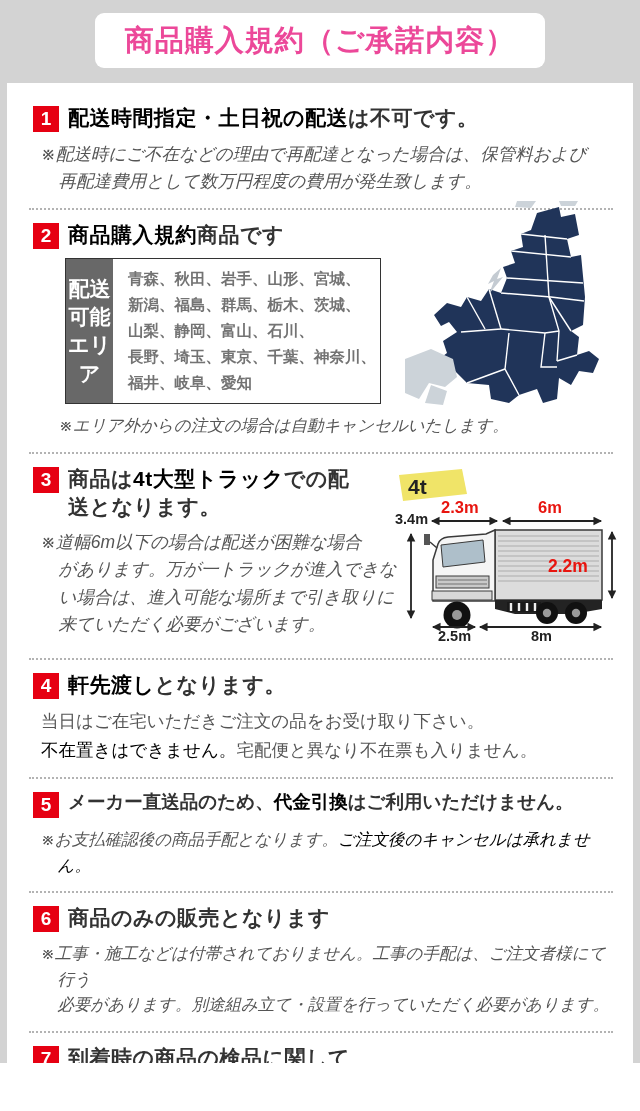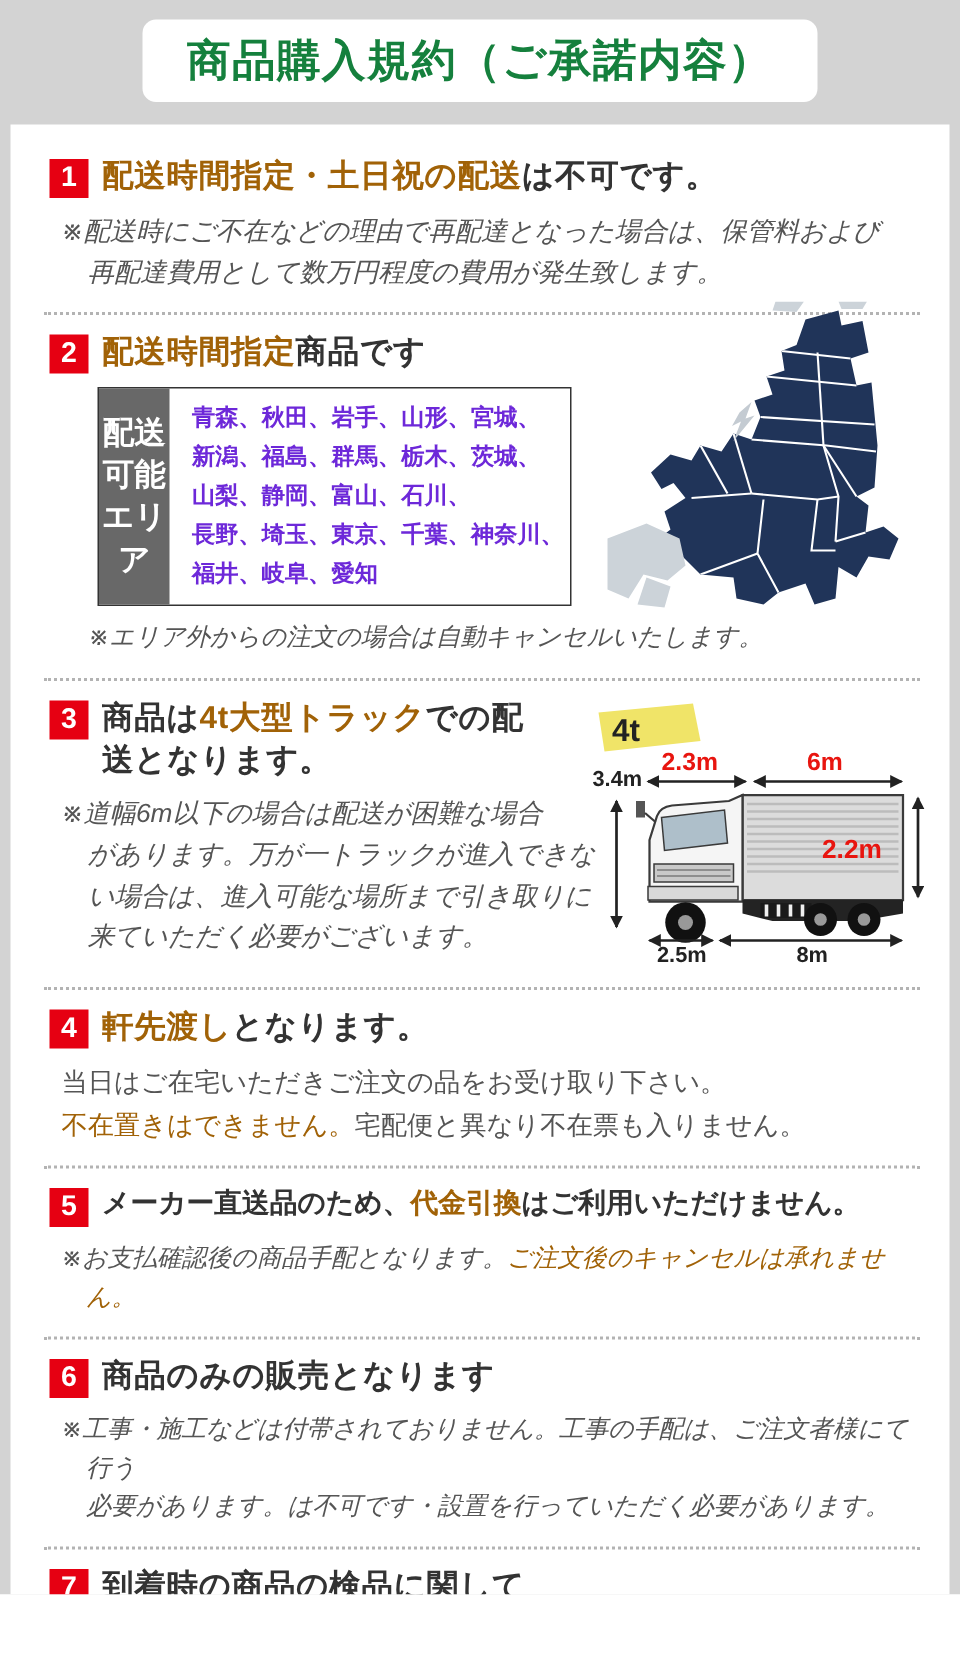--- a/index.html
+++ b/index.html
@@ -1,40 +1,40 @@
 <!DOCTYPE html>
 <html><head>
 <meta charset="utf-8">
 <style>
   html,body{margin:0;padding:0;width:640px;background:#ffffff;
     font-family:"Liberation Sans","DejaVu Sans",sans-serif;
     -webkit-font-smoothing:antialiased;}
   .bg{width:640px;height:1063px;background:#d3d3d3;box-sizing:border-box;overflow:hidden;}
   .header-box{width:450px;height:55px;margin:13px auto 0;background:#ffffff;border-radius:9px;
     display:flex;align-items:center;justify-content:center;
-    font-size:29px;font-weight:900;color:#15803d;letter-spacing:1px;}
+    font-size:29px;font-weight:900;color:#ec4899;letter-spacing:1px;}
   .card{background:#ffffff;margin:15px 7px 0;padding:10px 20px 12px 22px;box-sizing:border-box;}
   .section{border-bottom:2px dotted #b3b3b3;padding:11px 0 13px;position:relative;}
   .section.last{border-bottom:none;}
   .sec-head{display:flex;align-items:flex-start;position:relative;z-index:2;}
   .badge{flex:none;width:26px;height:26px;background:#e60012;color:#fff;margin:2px 9px 0 4px;
     display:flex;align-items:center;justify-content:center;font-size:19px;font-weight:bold;}
   .sec-title{font-size:21px;font-weight:900;color:#333;line-height:1.32;white-space:pre-line;letter-spacing:0.5px;}
   .sec-title.small{font-size:18.5px;letter-spacing:0;text-align:center;}
-  .c-red{color:#a16207;}
+  .c-red{color:#000000;}
   .sec-body{position:relative;z-index:2;margin:9px 0 0 12px;font-size:17.5px;color:#555;line-height:1.55;}
   .note{padding-left:1em;text-indent:-1em;white-space:pre-line;font-style:italic;}
   .note.tight{font-size:16.5px;}
   .body-lines .line{margin-top:2px;}
   
   .s2-wrap{min-height:192px;}
   .area-table{display:flex;width:314px;margin:9px 0 9px 36px;border:1px solid #333;position:relative;z-index:2;background:#fff;}
   .area-label{width:92px;background:#686868;color:#fff;display:flex;align-items:center;justify-content:center;
     text-align:center;font-size:21px;font-weight:800;line-height:1.35;white-space:pre-line;}
-  .area-list{flex:1;padding:7px 4px 7px 15px;font-size:15.5px;font-weight:bold;color:#6d28d9;line-height:26px;white-space:nowrap;}
+  .area-list{flex:1;padding:7px 4px 7px 15px;font-size:15.5px;font-weight:bold;color:#737373;line-height:26px;white-space:nowrap;}
   .s2-note{font-size:16.5px;margin-left:30px;}
   .japan-map{position:absolute;top:-9px;right:-16px;width:228px;height:208px;z-index:1;pointer-events:none;}
   
   .s3-text{width:378px;}
   .truck-fig{position:absolute;top:14px;right:-10px;width:228px;height:174px;z-index:1;pointer-events:none;}
   .s3-body{font-size:17.5px;}
   
   .s6-note{font-size:16.5px;}
   
   .dim{stroke:#222;stroke-width:1.8;}
@@ -85,21 +85,21 @@
           <path d="M66,182 L104,168"></path>
           <path d="M176,154 L156,160"></path>
           <path d="M170,130 L148,96"></path>
         </g>
         <path d="M4,158 L30,148 L52,158 L56,176 L44,186 L28,182 L18,198 L4,192 Z" fill="#ccd3d9"></path>
         <path d="M30,184 L46,190 L42,204 L24,202 Z" fill="#ccd3d9"></path>
         <path d="M92,74 L100,67 L96,78 L102,76 L88,93 L93,80 L87,83 Z" fill="#c4cbd2"></path>
       </svg>
       <div class="sec-head">
         <div class="badge">2</div>
-        <div class="sec-title"><span class="c-red">配送時間指定</span><span>商品です</span></div>
+        <div class="sec-title"><span class="c-red">商品購入規約</span><span>商品です</span></div>
       </div>
       <div class="area-table">
         <div class="area-label">配送可能
 エリア</div>
         <div class="area-list">
             <div class="line">青森、秋田、岩手、山形、宮城、</div>
             <div class="line">新潟、福島、群馬、栃木、茨城、</div>
             <div class="line">山梨、静岡、富山、石川、</div>
             <div class="line">長野、埼玉、東京、千葉、神奈川、</div>
             <div class="line">福井、岐阜、愛知</div>
@@ -179,21 +179,21 @@
       </div>
       <div class="sec-body note tight"><span>※お支払確認後の商品手配となります。</span><span class="c-red">ご注文後のキャンセルは承れません。</span></div>
     </div>
 
     <div class="section">
       <div class="sec-head">
         <div class="badge">6</div>
         <div class="sec-title"><span>商品のみの販売となります</span></div>
       </div>
       <div class="sec-body note s6-note">※工事・施工などは付帯されておりません。工事の手配は、ご注文者様にて行う
-必要があります。は不可です・設置を行っていただく必要があります。</div>
+必要があります。別途組み立て・設置を行っていただく必要があります。</div>
     </div>
 
     <div class="section last">
       <div class="sec-head">
         <div class="badge">7</div>
         <div class="sec-title"><span>到着時の商品の検品に関して</span></div>
       </div>
 
     </div>
 

